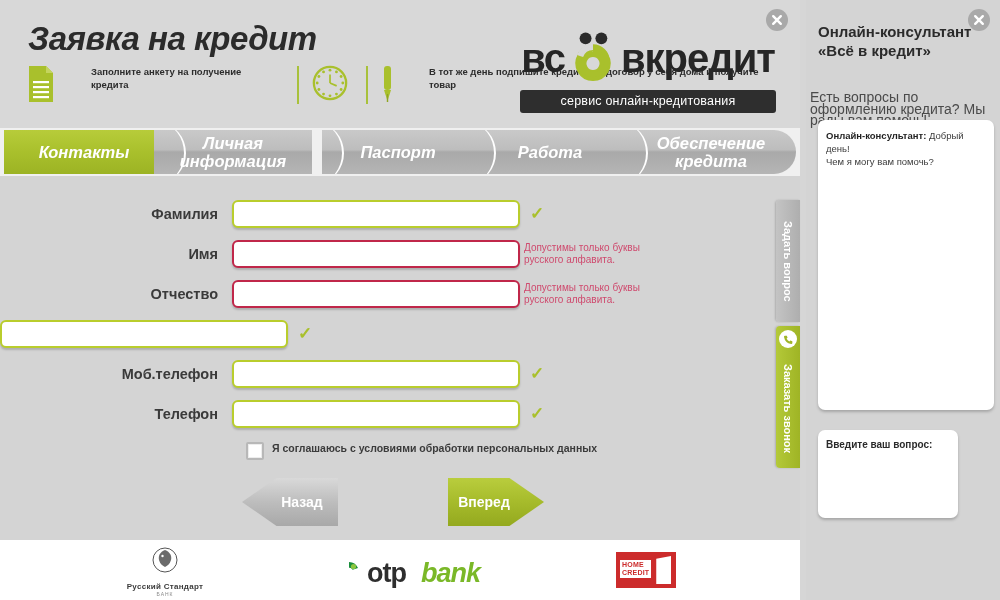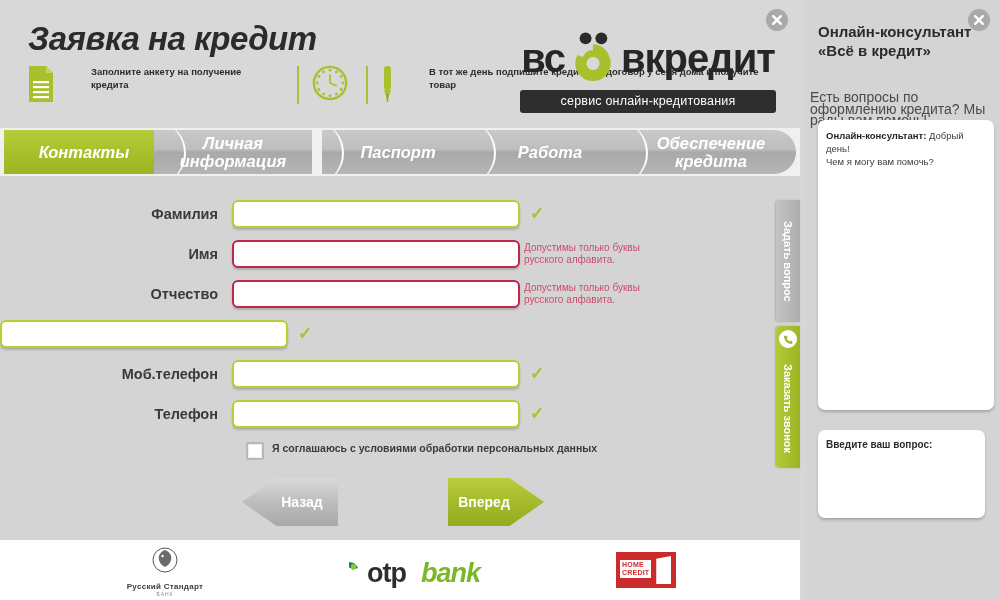--- a/index.html
+++ b/index.html
@@ -158,21 +158,21 @@
     font-size: 14px; color:#4a4a4a; line-height: 11.5px;
   }
   .chat-log {
     position:absolute; left: 12px; top: 120px; width: 176px; height: 290px;
     background:#ffffff; border-radius: 7px; padding: 9px 8px;
     box-shadow: 0 2px 3px rgba(0,0,0,.22);
     font-size: 9.5px; color:#3c3c3c; line-height: 13px; overflow:hidden;
   }
   .msg-who { font-weight:bold; color:#1f1f1f; }
   .chat-input {
-    position:absolute; left: 12px; top: 430px; width: 167px; height: 88px;
+    position:absolute; left: 12px; top: 430px; width: 140px; height: 88px;
     background:#ffffff; border-radius: 7px; padding: 8px;
     box-shadow: 0 2px 3px rgba(0,0,0,.22);
     border:none; outline:none; resize:none;
     font-size: 10px; color:#2b2b2b; font-weight:bold;
     font-family:"Liberation Sans",sans-serif; line-height:13px;
   }
 </style>
 </head>
 <body>
 

